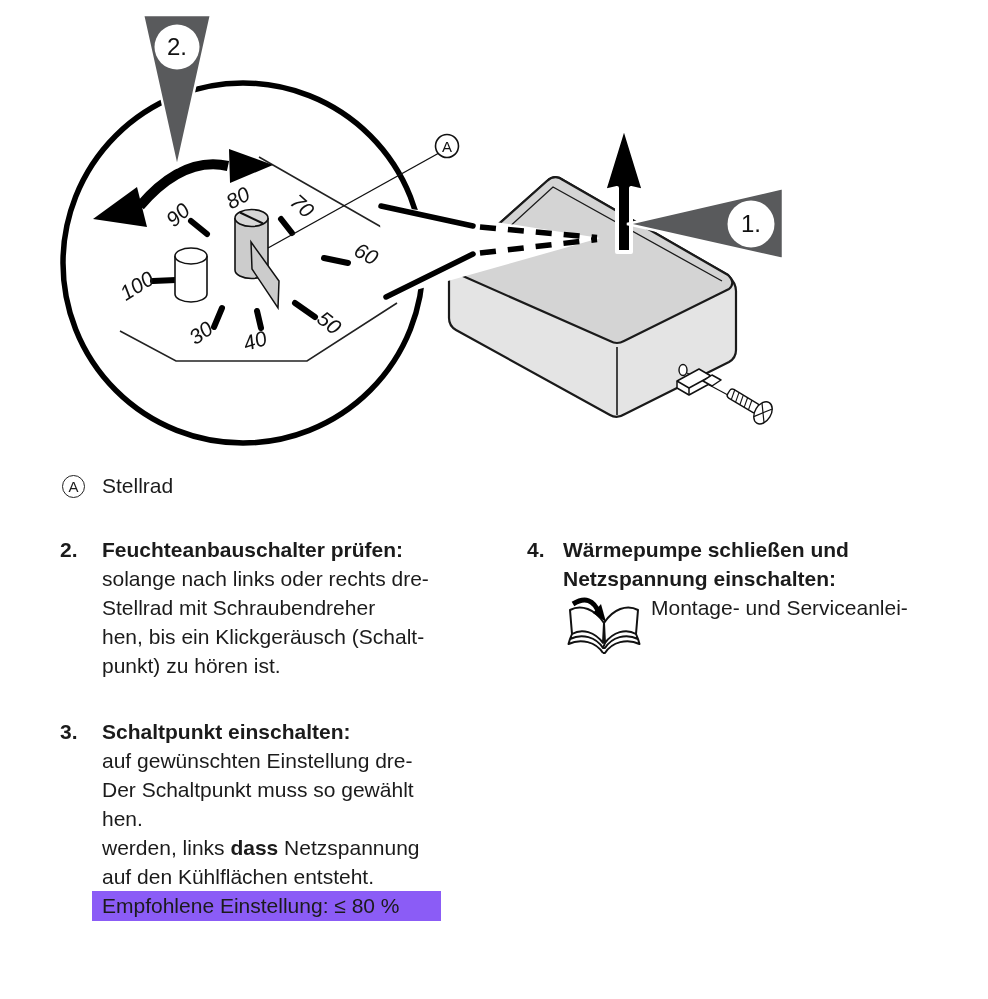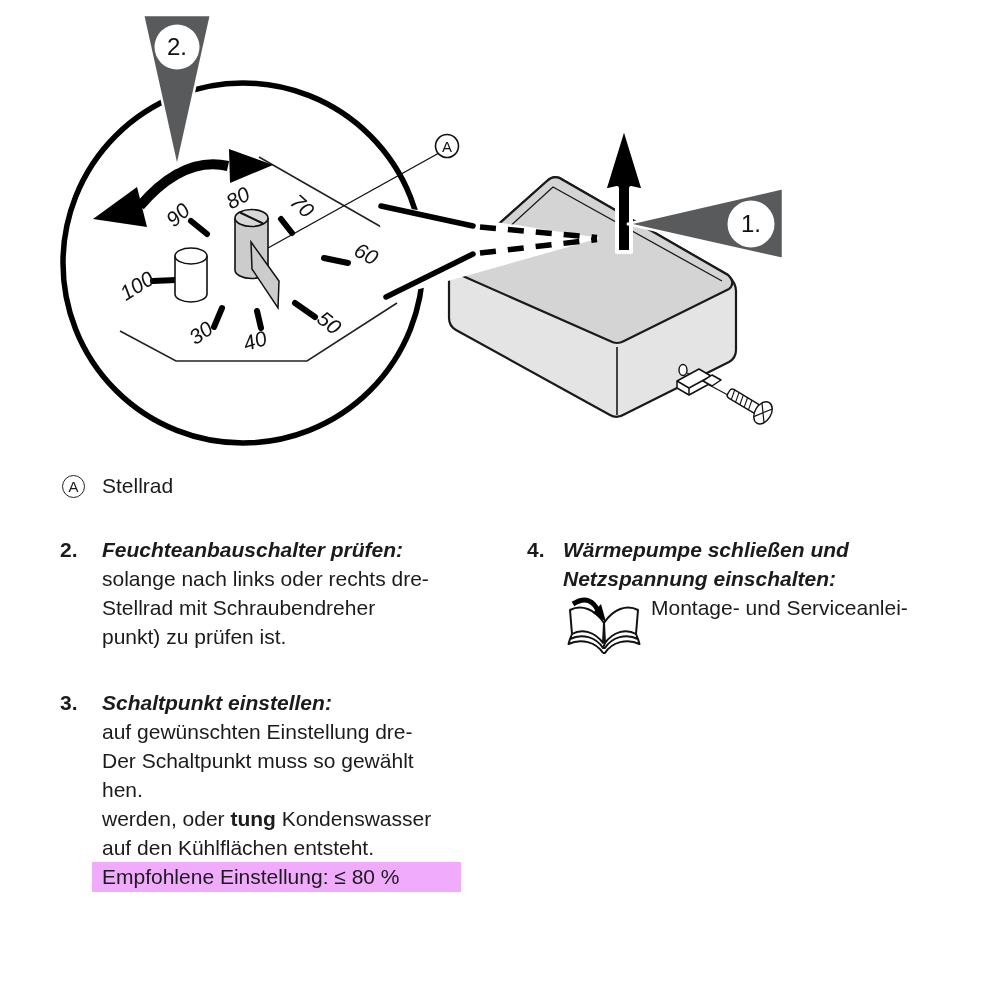--- a/index.html
+++ b/index.html
@@ -20,26 +20,26 @@
 
   .col { position:absolute; font-size:21px; line-height:29px; }
   .col.left  { left:60px;  top:535px; width:465px; }
   .col.right { left:527px; top:535px; width:455px; }
 
   .step { display:flex; }
   .step + .step { margin-top:37px; }
   .num { width:42px; flex:none; font-weight:bold; }
   .col.right .num { width:36px; }
   .content { flex:1; }
-  .heading { font-weight:bold;font-style:italic; }
+  .heading { font-weight:bold; }
   .b { font-weight:bold; }
   .hl {
-    background:#f0abfc;
+    background:#8b5cf6;
     display:inline-block;
-    padding:0 61px 1px 10px;
+    padding:0 41px 1px 10px;
     margin-left:-10px;
   }
   .refrow { display:flex; margin-top:0; }
   .refrow .icon { flex:none; width:82px; margin-right:6px; }
   .reftext { line-height:30px; }
 </style>
 </head>
 <body>
 
 <svg class="figure" width="988" height="470" viewBox="0 0 988 470">
@@ -163,32 +163,33 @@
 </div>
 
 <div class="col left">
 
   <div class="step">
     <div class="num">2.</div>
     <div class="content">
       <div class="heading">Feuchteanbauschalter prüfen:</div>
       <div class="line">solange nach links oder rechts dre-</div>
       <div class="line">Stellrad mit Schraubendreher</div>
-      <div class="line">punkt) zu prüfen ist.</div>
+      <div class="line">hen, bis ein Klickgeräusch (Schalt-</div>
+      <div class="line">punkt) zu hören ist.</div>
     </div>
   </div>
 
   <div class="step">
     <div class="num">3.</div>
     <div class="content">
-      <div class="heading">Schaltpunkt einstellen:</div>
+      <div class="heading">Schaltpunkt einschalten:</div>
       <div class="line">auf gewünschten Einstellung dre-</div>
       <div class="line">Der Schaltpunkt muss so gewählt</div>
       <div class="line">hen.</div>
-      <div class="line"><span>werden, oder </span><span class="b">tung</span><span> Kondenswasser</span></div>
+      <div class="line"><span>werden, links </span><span class="b">dass</span><span> Netzspannung</span></div>
       <div class="line">auf den Kühlflächen entsteht.</div>
       <div class="line"><span class="hl">Empfohlene Einstellung: ≤ 80 %</span></div>
     </div>
   </div>
 
 </div>
 
 <div class="col right">
 
   <div class="step">

